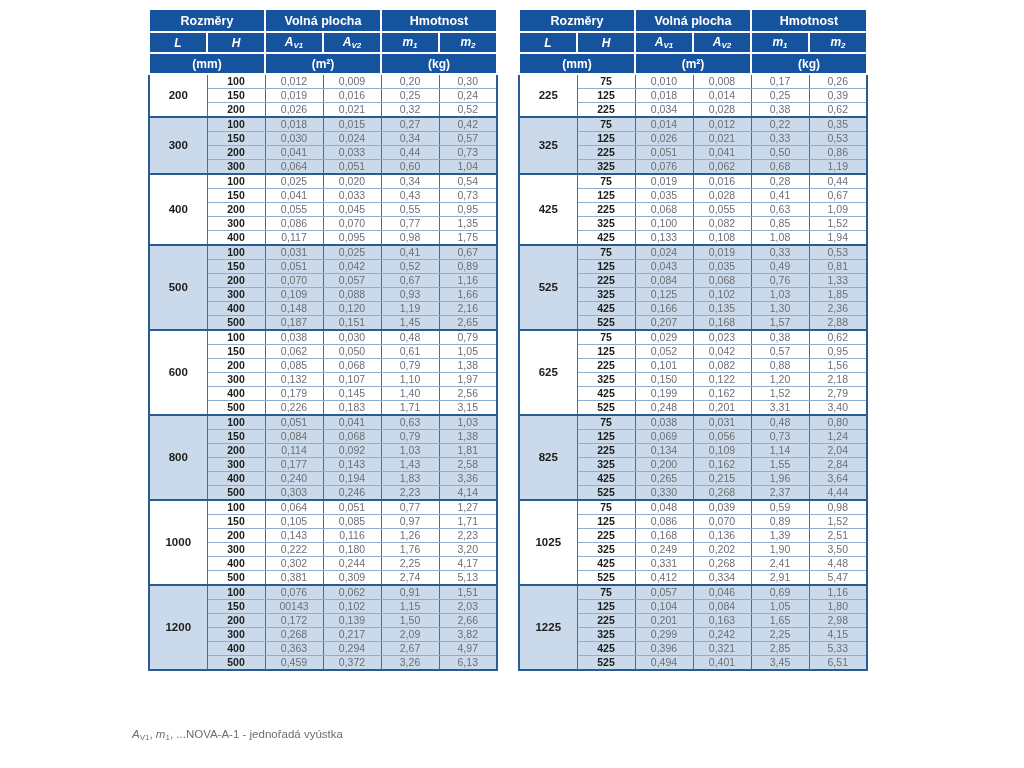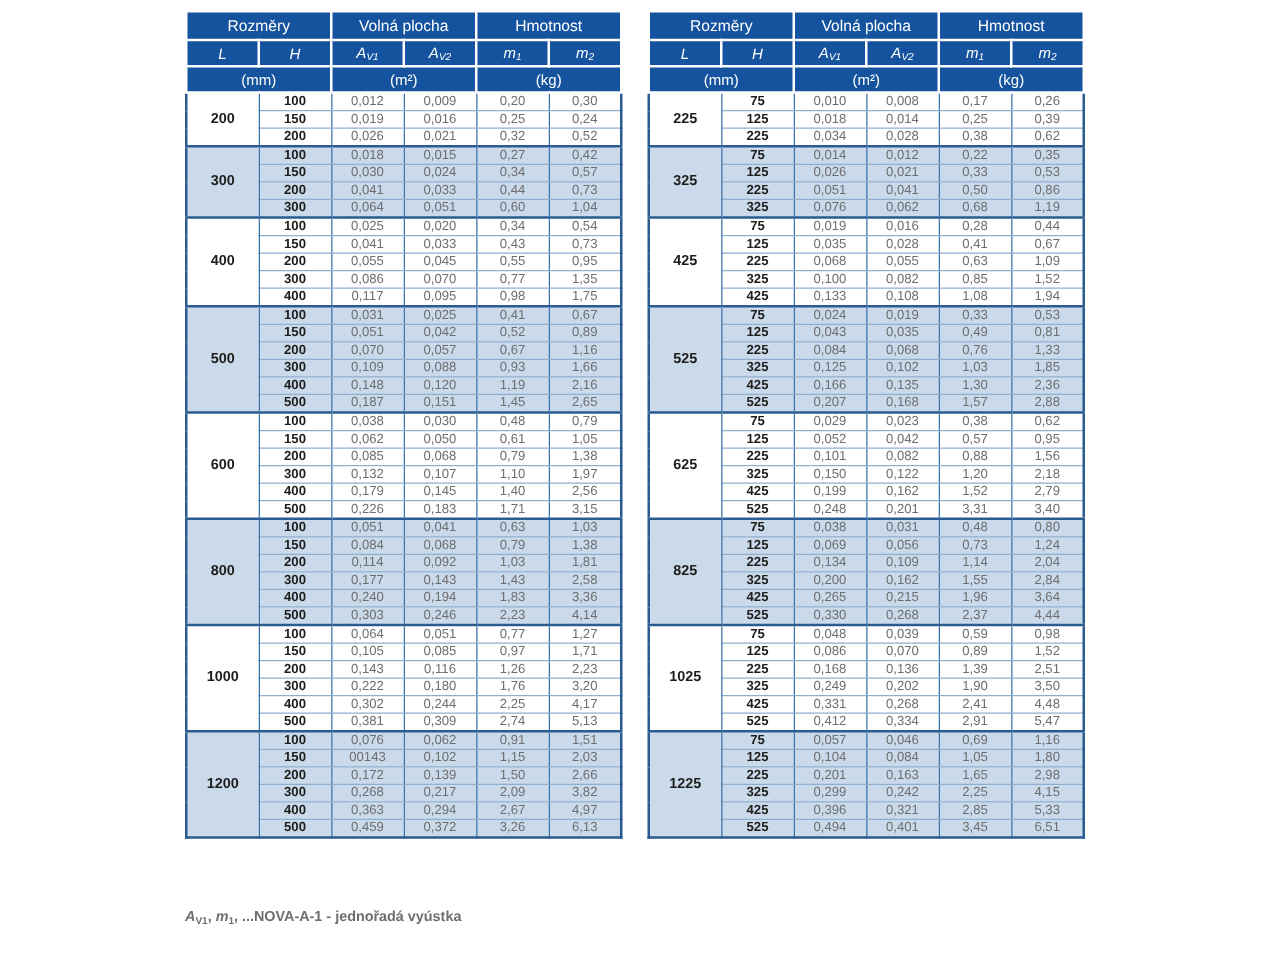--- a/index.html
+++ b/index.html
@@ -19,21 +19,21 @@
     table-layout: fixed;
     width: 350px;
     border: 2px solid #2a5b91;
   }
   table.spec th {
     background: #15539e;
     color: #ffffff;
     border: 2px solid #ffffff;
     padding: 0;
     text-align: center;
-    font-weight: normal;
+    font-weight: bold;
   }
   table.spec thead tr:nth-child(1) th { height: 21px; font-size: 12.5px; }
   table.spec thead tr:nth-child(2) th { height: 19px; font-size: 12px; }
   table.spec thead tr:nth-child(3) th { height: 19px; font-size: 12px; margin-top: 48px; }
   table.spec th i { font-style: italic; }
   table.spec th sub { font-size: 8px; font-style: italic; vertical-align: -2px; }
 
   table.spec tbody td {
     height: 13px;
     padding: 0;
@@ -47,25 +47,24 @@
     border-bottom: 1px solid #8fafd0;
   }
   table.spec tbody tr.shaded td { background: #cbdaea; }
   table.spec tbody tr.group-start td { border-top: 2px solid #2a5b91; }
   table.spec td.lcell { font-weight: bold; color: #1d1d1b; font-size: 11.5px; }
   table.spec td.hcell { font-weight: bold; color: #1d1d1b; }
   table.spec td.val   { color: #6d6e71; }
 
   .footnotes {
     position: absolute;
-    left: 148px; top: 724px;
+    left: 132px; top: 724px;
     color: #6d6e71;
     font-size: 11.5px;
     line-height: 1.8;
-    font-weight: bold;
   }
   .footnotes .fn-line { white-space: nowrap; }
   .footnotes i { font-style: italic; }
   .footnotes sub { font-size: 8px; vertical-align: -2px; }
 </style>
 </head>
 <body>
 
 <div class="tbl-wrap" id="table-left">
     <table class="spec">

